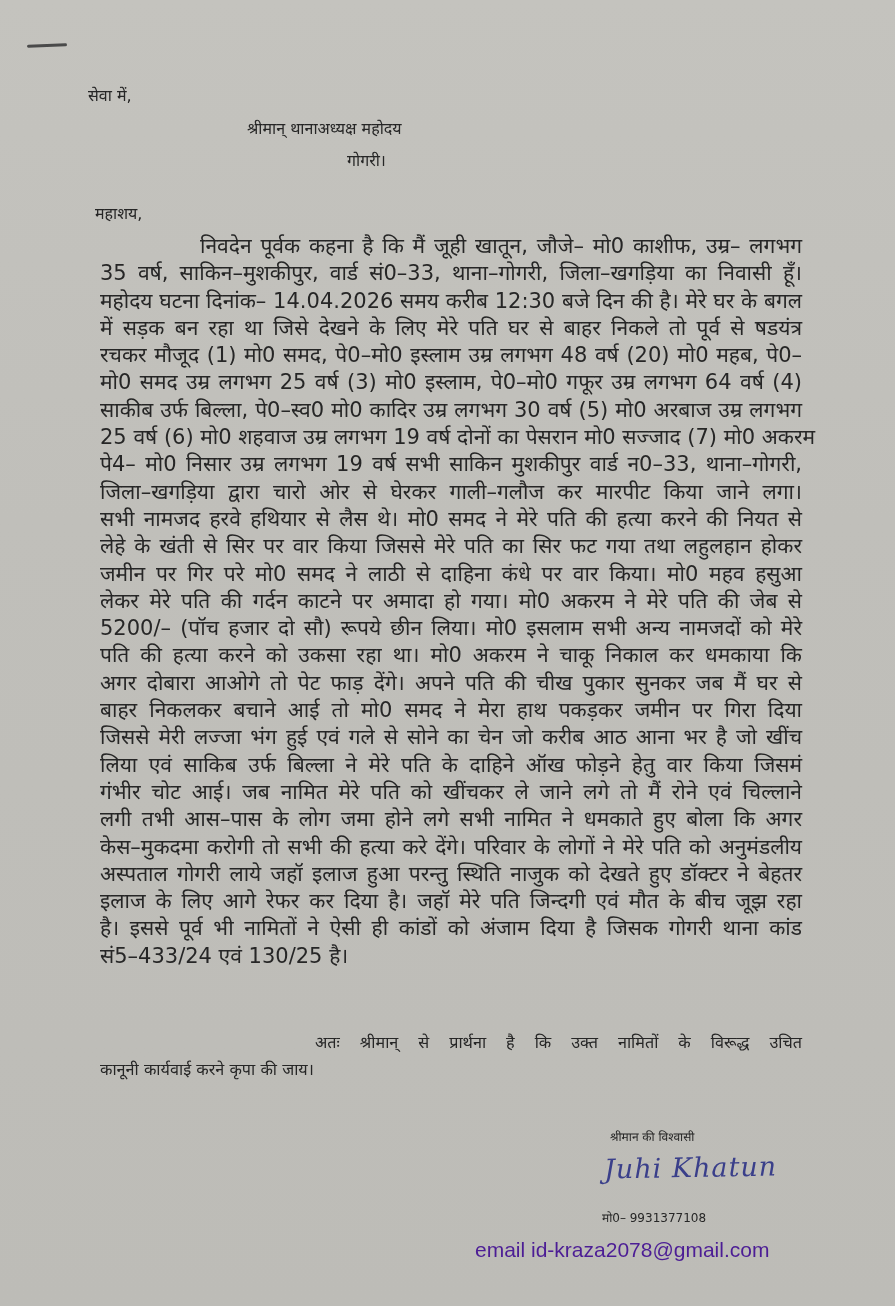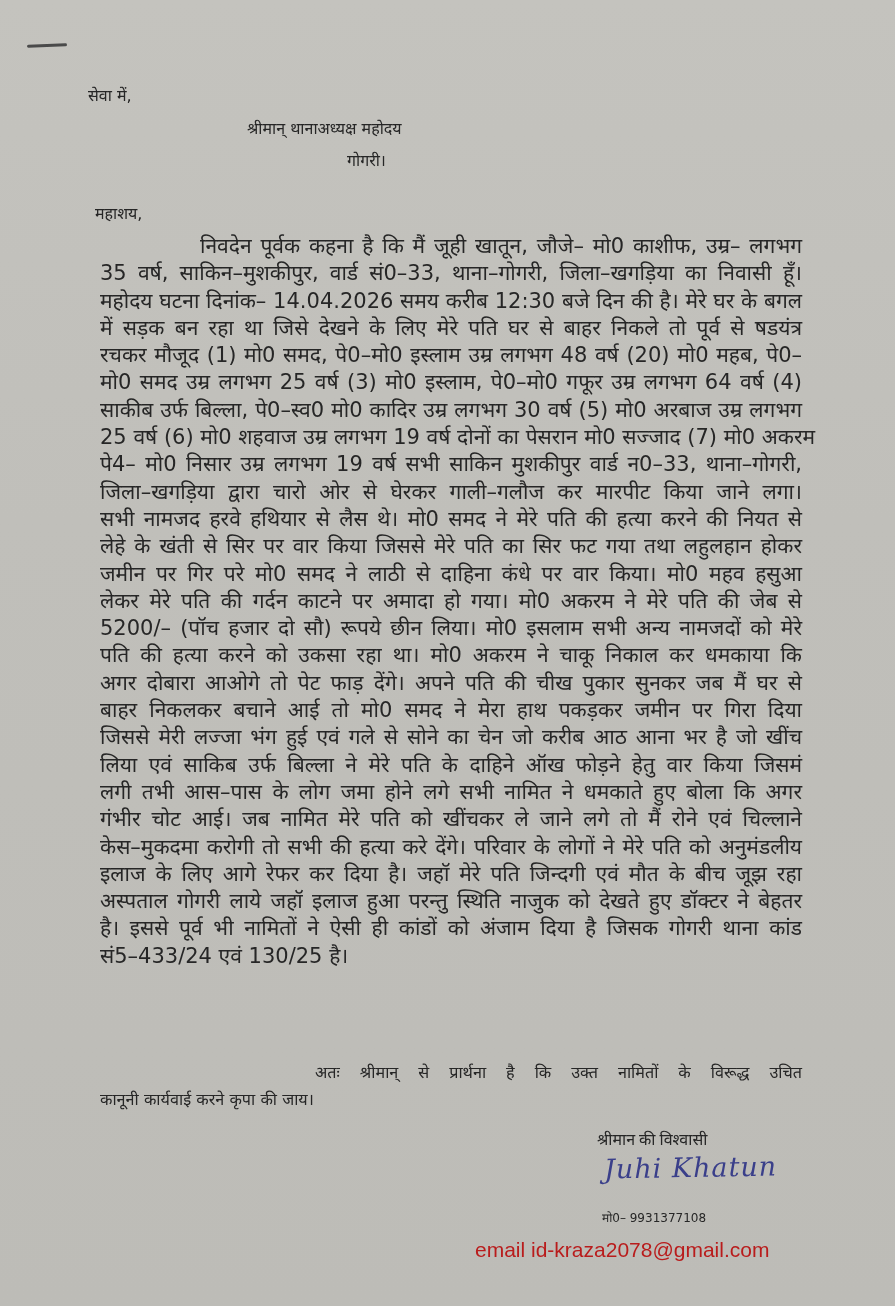--- a/index.html
+++ b/index.html
@@ -27,33 +27,33 @@
   }
   .ln {
     display: block; white-space: nowrap;
     text-align: justify; text-align-last: justify;
     height: 27.3px;
   }
   .ln.first { padding-left: 100px; }
   .ln.last { text-align-last: left; }
 
   .closing {
-    position: absolute; left: 100px; top: 1058px; width: 702px;
+    position: absolute; left: 100px; top: 1028px; width: 702px;
     font-size: 16.2px; line-height: 30px;
   }
   .closing .ln.first { padding-left: 215px; }
 
-  #yours { left: 597px; top: 1128px; font-size: 16px; font-family: Liberation Serif, serif; }
+  #yours { left: 610px; top: 1128px; font-size: 12px; }
   #signature {
     left: 604px; top: 1152px; font-size: 27px;
     font-family: "DejaVu Serif", serif; font-style: italic;
     color: #3a3f8a; letter-spacing: 1px; transform: rotate(-1deg);
   }
   #mobile { left: 602px; top: 1209px; font-size: 12px; }
-  #email { left: 475px; top: 1238px; font-size: 21px; font-family: "Liberation Sans", sans-serif; color: #b91c1c; }
+  #email { left: 475px; top: 1238px; font-size: 21px; font-family: "Liberation Sans", sans-serif; color: #4c1d95; }
 </style>
 </head>
 <body>
 
 <div class="mark"></div>
 
 <div class="abs hdr" id="salutation">सेवा में,</div>
 <div class="abs hdr" id="recipient">श्रीमान् थानाअध्यक्ष महोदय</div>
 <div class="abs hdr" id="place">गोगरी।</div>
 <div class="abs hdr" id="mahashay">महाशय,</div>
@@ -72,25 +72,25 @@
   <span class="ln">सभी नामजद हरवे हथियार से लैस थे। मो0 समद ने मेरे पति की हत्या करने की नियत से</span>
   <span class="ln">लेहे के खंती से सिर पर वार किया जिससे मेरे पति का सिर फट गया तथा लहुलहान होकर</span>
   <span class="ln">जमीन पर गिर परे मो0 समद ने लाठी से दाहिना कंधे पर वार किया। मो0 महव हसुआ</span>
   <span class="ln">लेकर मेरे पति की गर्दन काटने पर अमादा हो गया। मो0 अकरम ने मेरे पति की जेब से</span>
   <span class="ln">5200/– (पॉच हजार दो सौ) रूपये छीन लिया। मो0 इसलाम सभी अन्य नामजदों को मेरे</span>
   <span class="ln">पति की हत्या करने को उकसा रहा था। मो0 अकरम ने चाकू निकाल कर धमकाया कि</span>
   <span class="ln">अगर दोबारा आओगे तो पेट फाड़ देंगे। अपने पति की चीख पुकार सुनकर जब मैं घर से</span>
   <span class="ln">बाहर निकलकर बचाने आई तो मो0 समद ने मेरा हाथ पकड़कर जमीन पर गिरा दिया</span>
   <span class="ln">जिससे मेरी लज्जा भंग हुई एवं गले से सोने का चेन जो करीब आठ आना भर है जो खींच</span>
   <span class="ln">लिया एवं साकिब उर्फ बिल्ला ने मेरे पति के दाहिने ऑख फोड़ने हेतु वार किया जिसमं</span>
+  <span class="ln">गंभीर चोट आई। जब नामित मेरे पति को खींचकर ले जाने लगे तो मैं रोने एवं चिल्लाने</span>
   <span class="ln">लगी तभी आस–पास के लोग जमा होने लगे सभी नामित ने धमकाते हुए बोला कि अगर</span>
-  <span class="ln">गंभीर चोट आई। जब नामित मेरे पति को खींचकर ले जाने लगे तो मैं रोने एवं चिल्लाने</span>
   <span class="ln">केस–मुकदमा करोगी तो सभी की हत्या करे देंगे। परिवार के लोगों ने मेरे पति को अनुमंडलीय</span>
+  <span class="ln">अस्पताल गोगरी लाये जहॉ इलाज हुआ परन्तु स्थिति नाजुक को देखते हुए डॉक्टर ने बेहतर</span>
   <span class="ln">इलाज के लिए आगे रेफर कर दिया है। जहॉ मेरे पति जिन्दगी एवं मौत के बीच जूझ रहा</span>
-  <span class="ln">अस्पताल गोगरी लाये जहॉ इलाज हुआ परन्तु स्थिति नाजुक को देखते हुए डॉक्टर ने बेहतर</span>
   <span class="ln">है। इससे पूर्व भी नामितों ने ऐसी ही कांडों को अंजाम दिया है जिसक गोगरी थाना कांड</span>
   <span class="ln last">सं5–433/24 एवं 130/25 है।</span>
 </div>
 
 <div class="closing">
   <span class="ln first">अतः श्रीमान् से प्रार्थना है कि उक्त नामितों के विरूद्ध उचित</span>
   <span class="ln last">कानूनी कार्यवाई करने कृपा की जाय।</span>
 </div>
 
 <div class="abs" id="yours">श्रीमान की विश्वासी</div>

